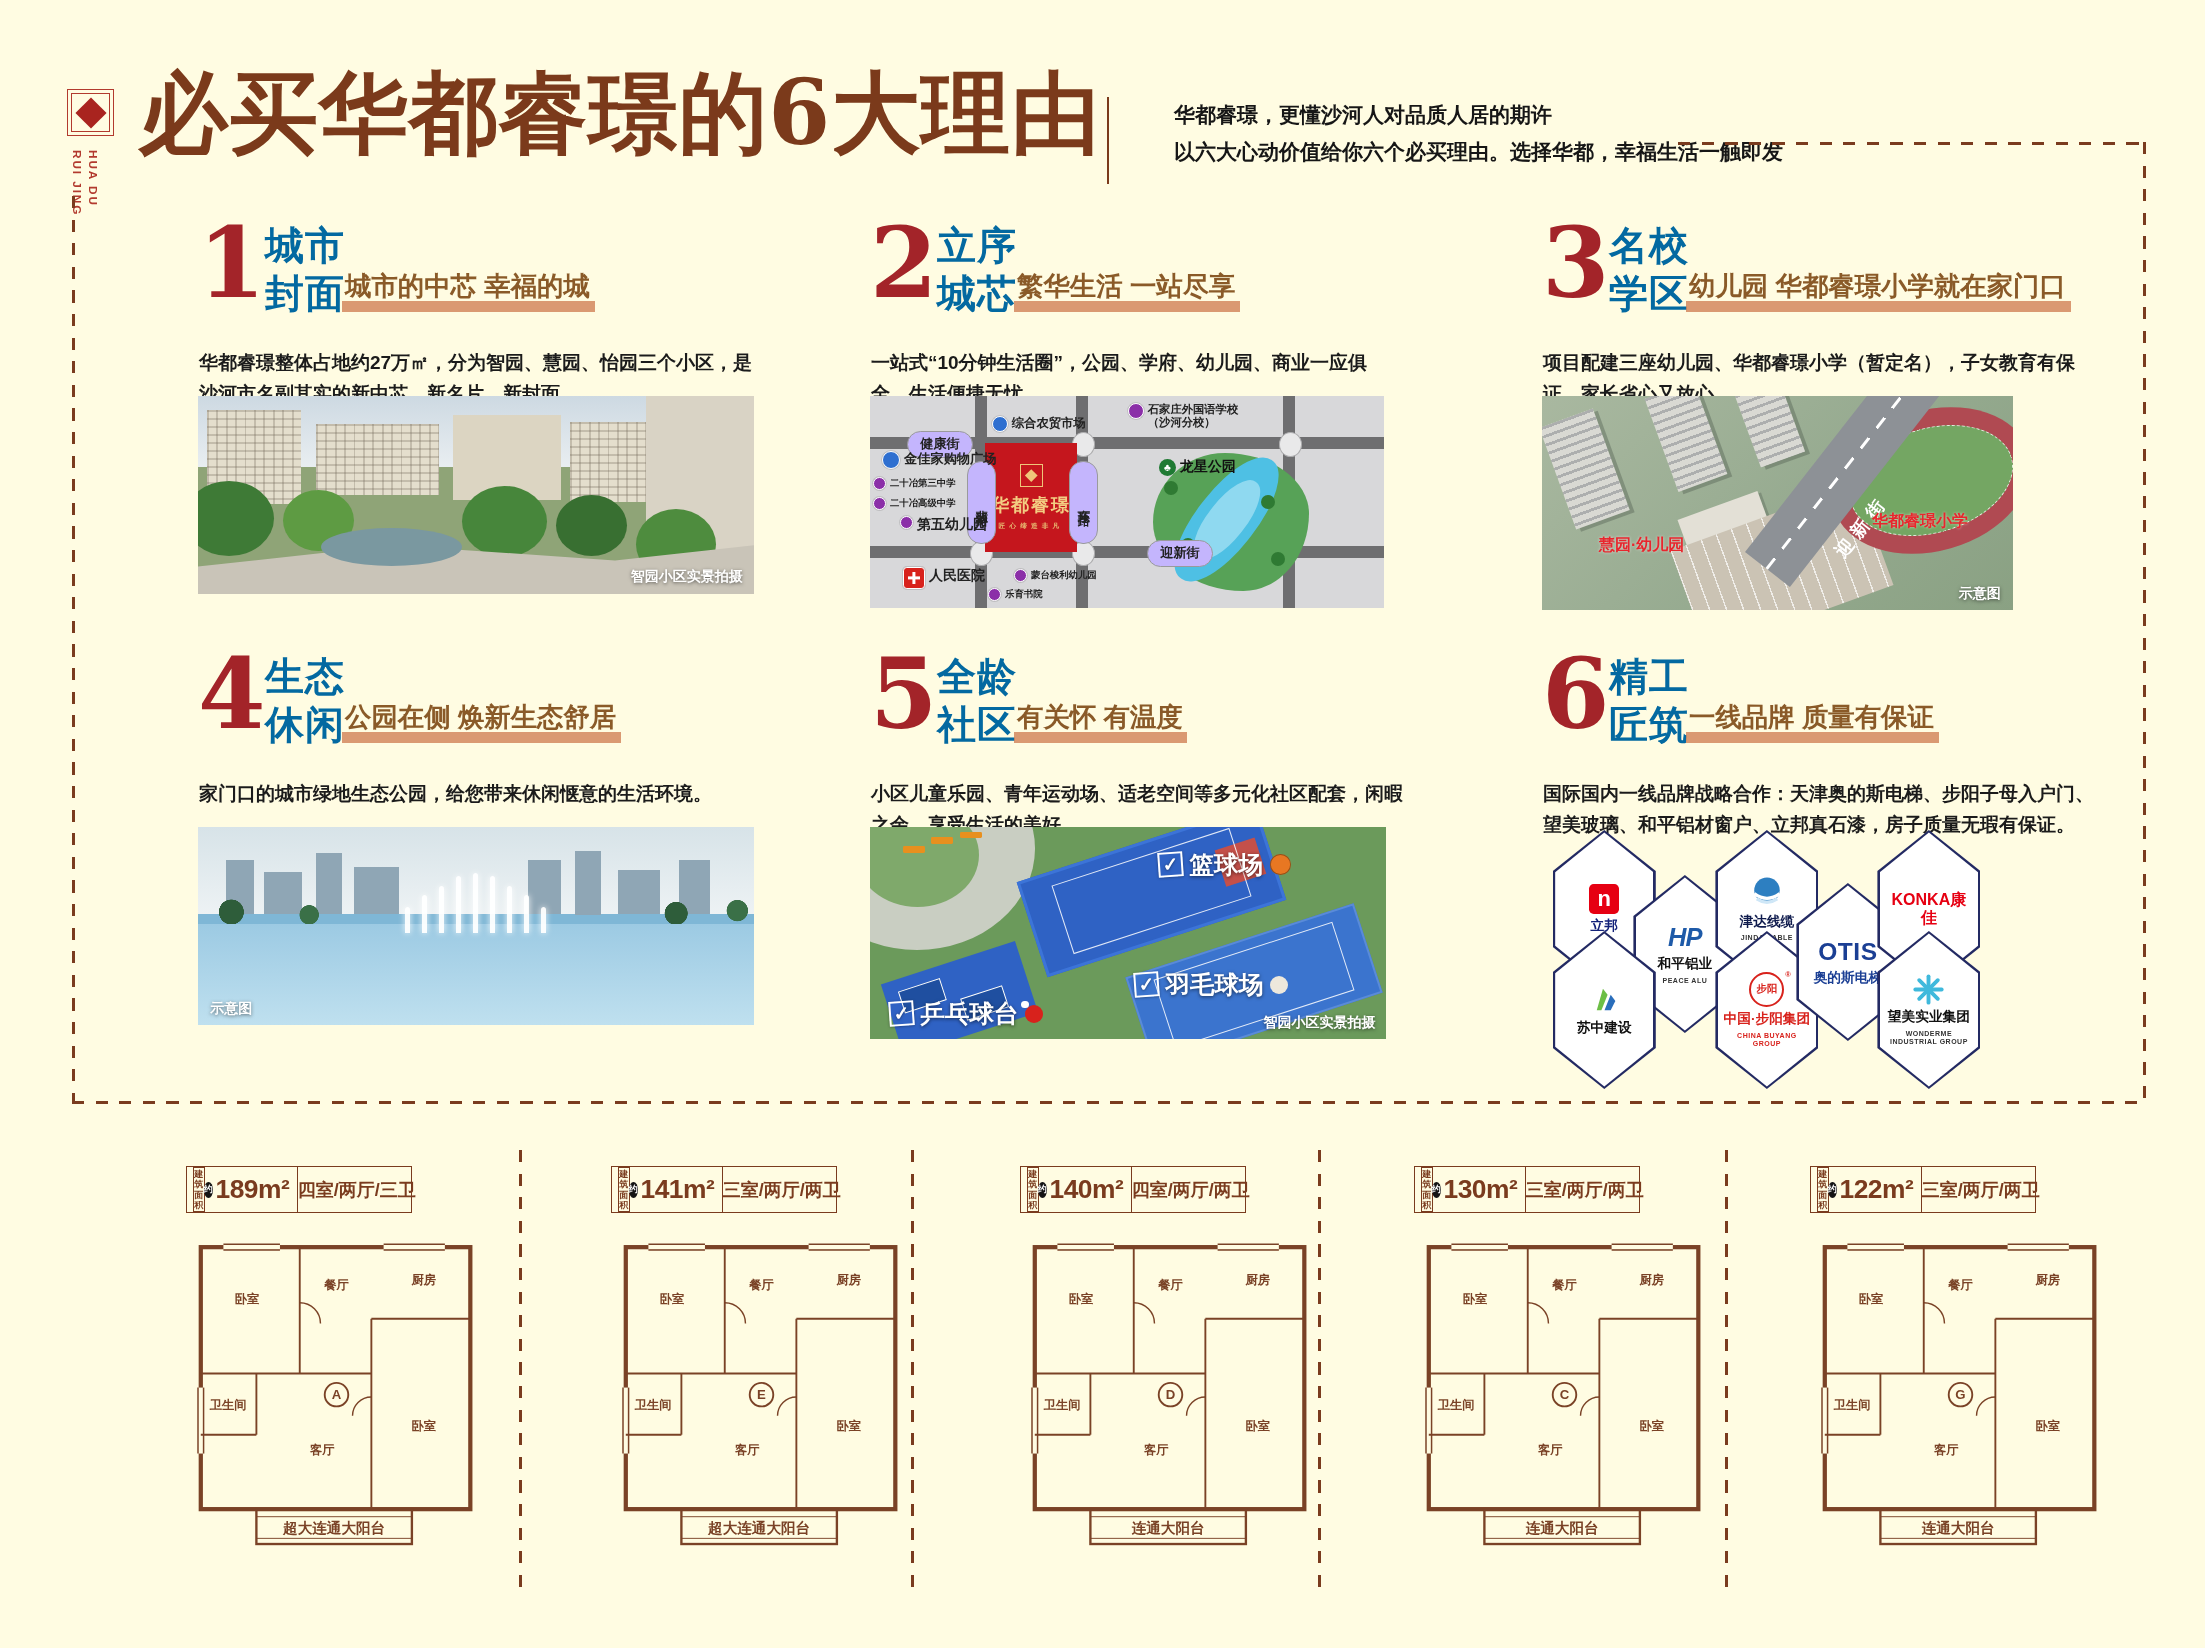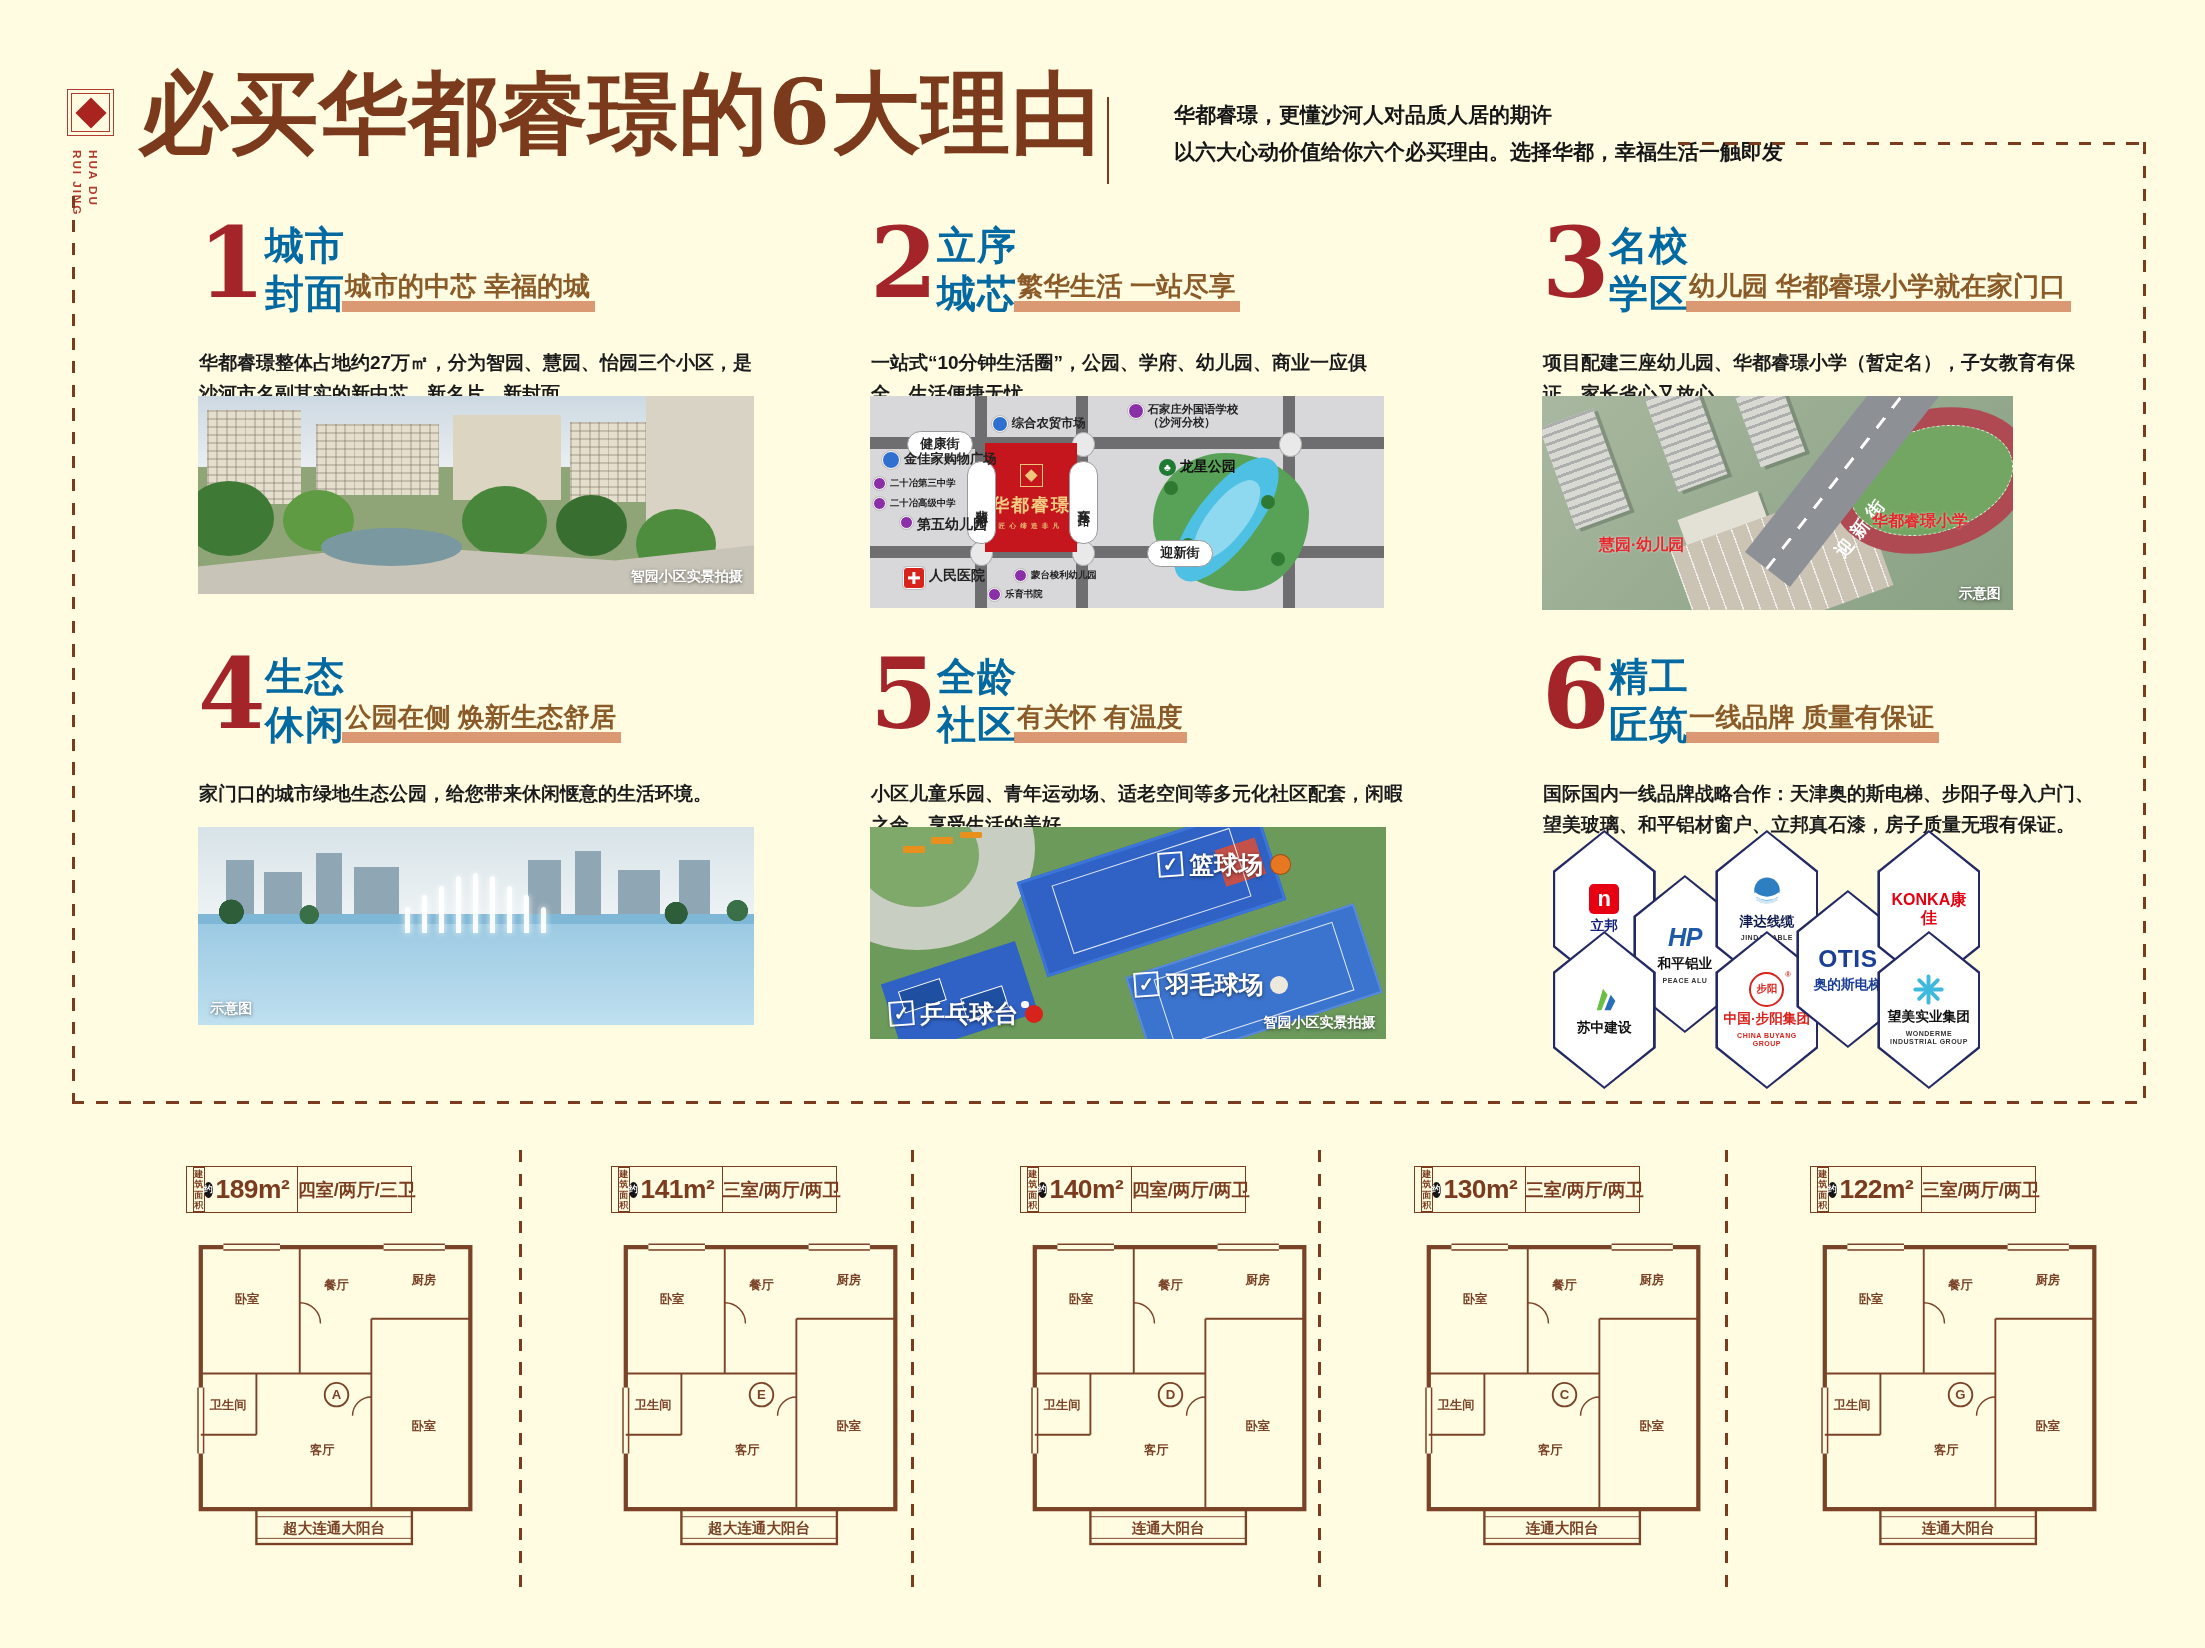--- a/index.html
+++ b/index.html
@@ -68,21 +68,21 @@
   .proj-name{font-size:18px;font-weight:800;color:#F3CD82;letter-spacing:1.9px;}
   .proj-slogan{margin-top:5.7px;font-size:6.6px;font-weight:600;color:#E8BE74;letter-spacing:4.2px;}
   .park{position:absolute;left:283px;top:57px;width:156px;height:138px;background:#57A257;
         border-radius:46% 54% 42% 58%/50% 44% 56% 50%;}
   .lake{position:absolute;left:28%;top:-6%;width:38%;height:108%;background:#4EC0E4;border-radius:48%;transform:rotate(38deg);}
   .lake i{position:absolute;inset:18%;background:#8FD9F0;border-radius:48%;}
   .mp-tree{position:absolute;width:14px;height:14px;border-radius:50%;background:#2F7A33;}
   .park-label{position:absolute;left:289px;top:62px;display:flex;align-items:center;gap:3.8px;}
   .park-ic{width:17px;height:17px;border-radius:50%;background:#1F7A33;color:#fff;font-size:10.4px;display:flex;align-items:center;justify-content:center;}
   .park-name{font-size:14px;font-weight:800;color:#111;}
-  .pill{position:absolute;background:#ffffff;border:1.4px solid #9A9A9C;border-radius:14px;display:flex;align-items:center;justify-content:center;
+  .pill{position:absolute;background:#c4b5fd;border:1.4px solid #9A9A9C;border-radius:14px;display:flex;align-items:center;justify-content:center;
         font-weight:700;color:#222;}
   .pill-h{width:64px;height:24.5px;font-size:13.2px;}
   .pill-v{width:27px;height:81px;font-size:12.3px;writing-mode:vertical-rl;text-orientation:upright;letter-spacing:1.9px;}
   .poi{position:absolute;display:flex;align-items:flex-start;gap:3.8px;}
   .poi-ic{flex:0 0 auto;border-radius:50%;border:1.4px solid #fff;box-shadow:0 0 0 0.9px rgba(0,0,0,.12);}
   .poi-label{font-weight:700;color:#222;white-space:pre-line;line-height:1.2;}
   .poi-hosp{border-radius:3.8px !important;position:relative;}
   .poi-hosp::before,.poi-hosp::after{content:"";position:absolute;background:#fff;left:50%;top:50%;}
   .poi-hosp::before{width:60%;height:16%;transform:translate(-50%,-50%);}
   .poi-hosp::after{width:16%;height:60%;transform:translate(-50%,-50%);}
@@ -448,21 +448,21 @@
       </div>
         </div>
         <div class="hex" style="left: 164px; top: 101px;">
           <div class="hex-b hexclip"></div>
           <div class="hex-i hexclip">
             <span class="mk-buyang">步阳</span>
         <div class="b-cn" style="color:#D8221C;">中国·步阳集团</div>
         <div class="b-en" style="color:#D8221C">CHINA BUYANG GROUP</div>
       </div>
         </div>
-        <div class="hex" style="left: 245px; top: 60px;">
+        <div class="hex" style="left: 245px; top: 53px;">
           <div class="hex-b hexclip"></div>
           <div class="hex-i hexclip">
             <span class="mk-otis">OTIS</span>
         <div class="b-cn" style="color:#1B3F94;">奥的斯电梯</div>
 
       </div>
         </div>
         <div class="hex" style="left: 326px; top: 0px;">
           <div class="hex-b hexclip"></div>
           <div class="hex-i hexclip">

